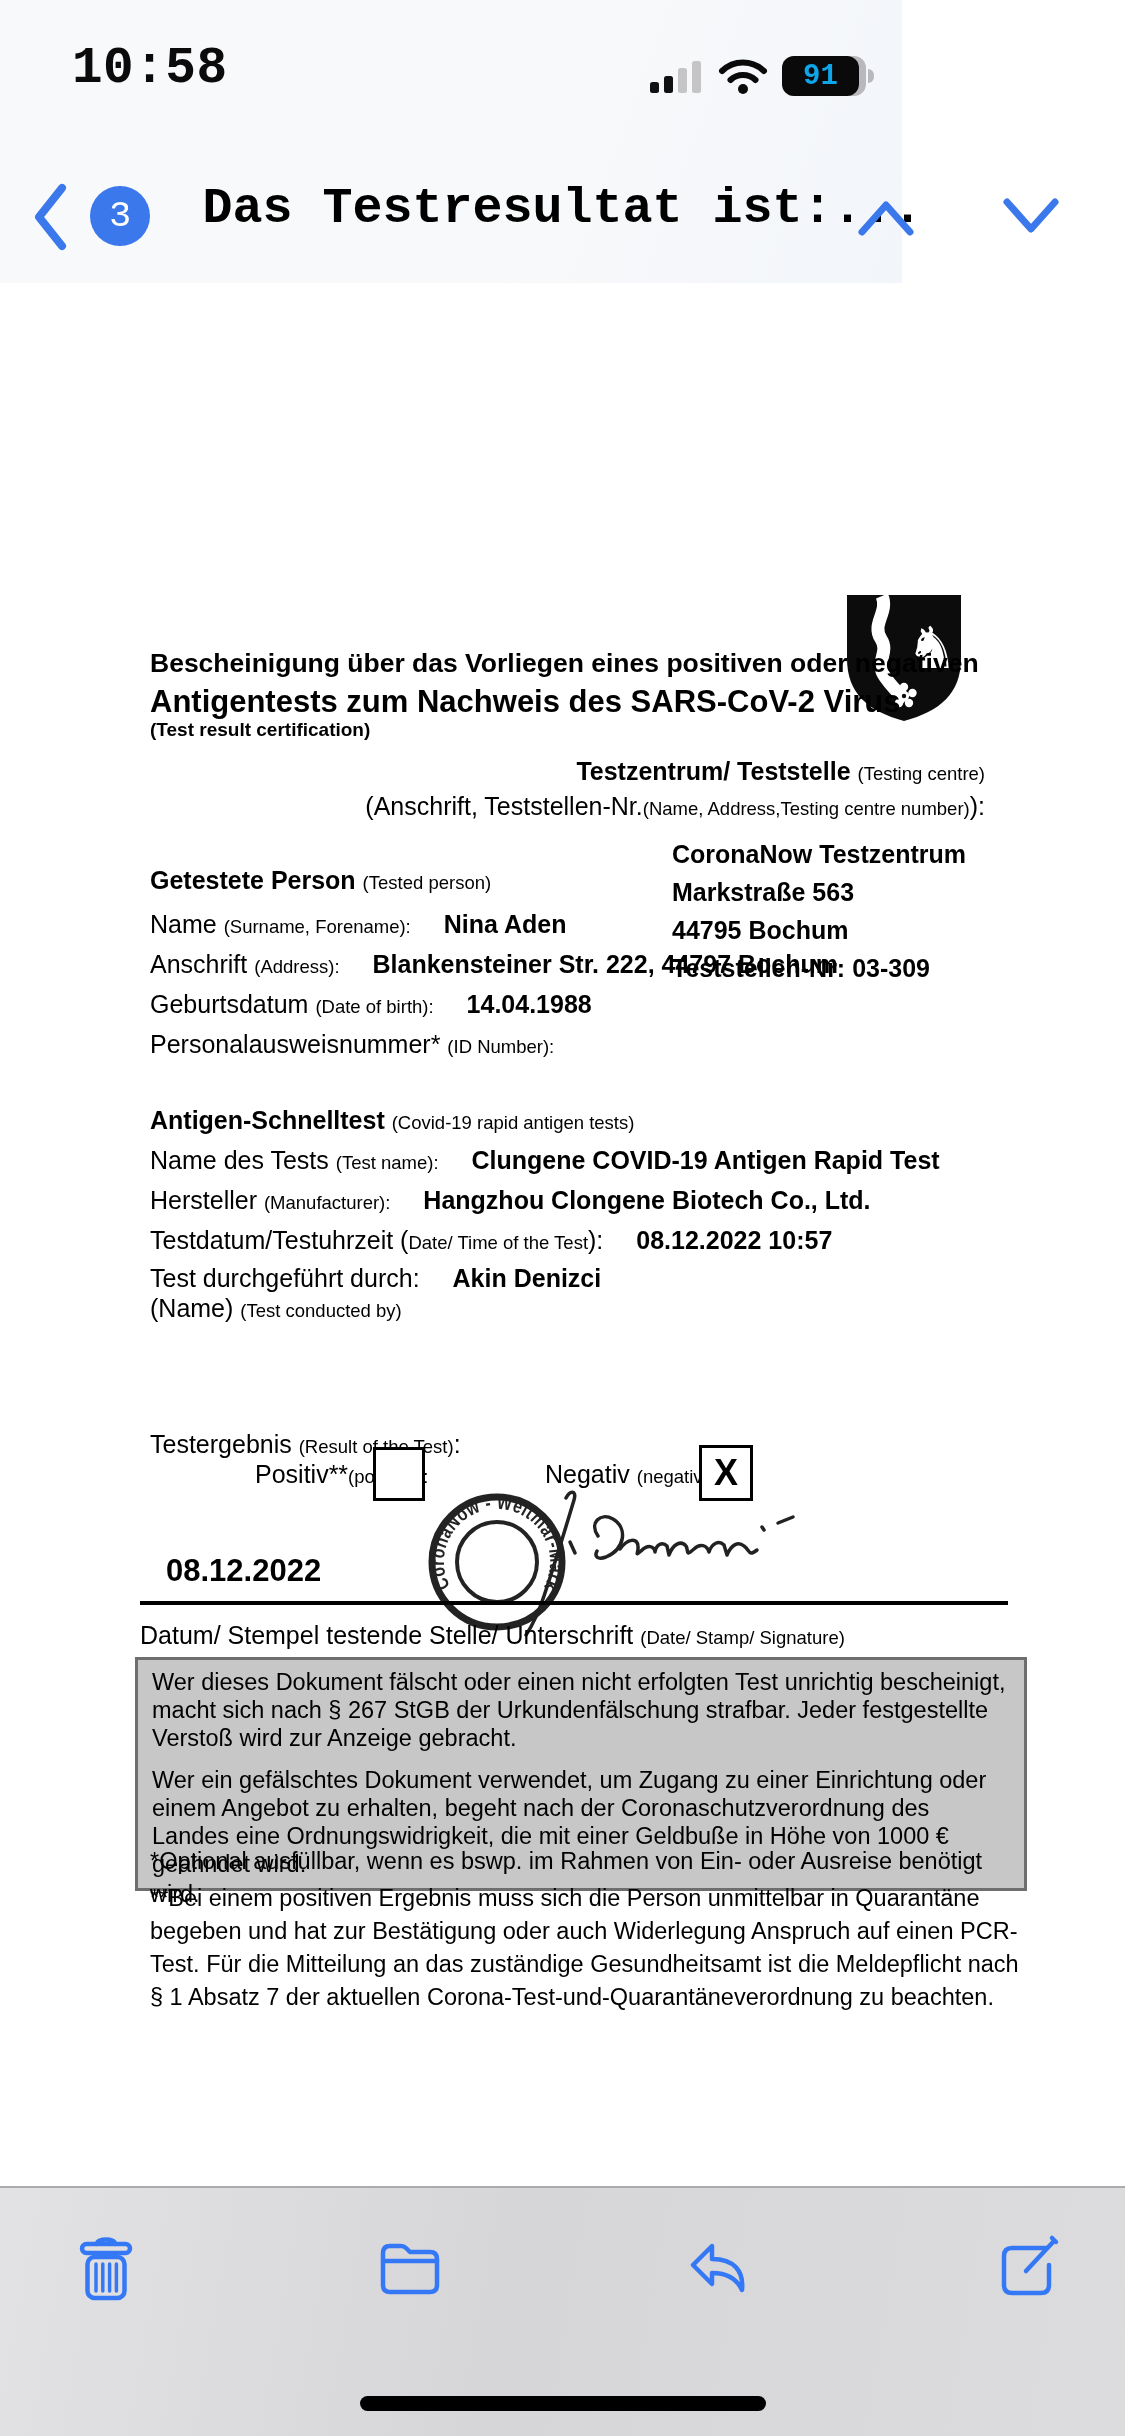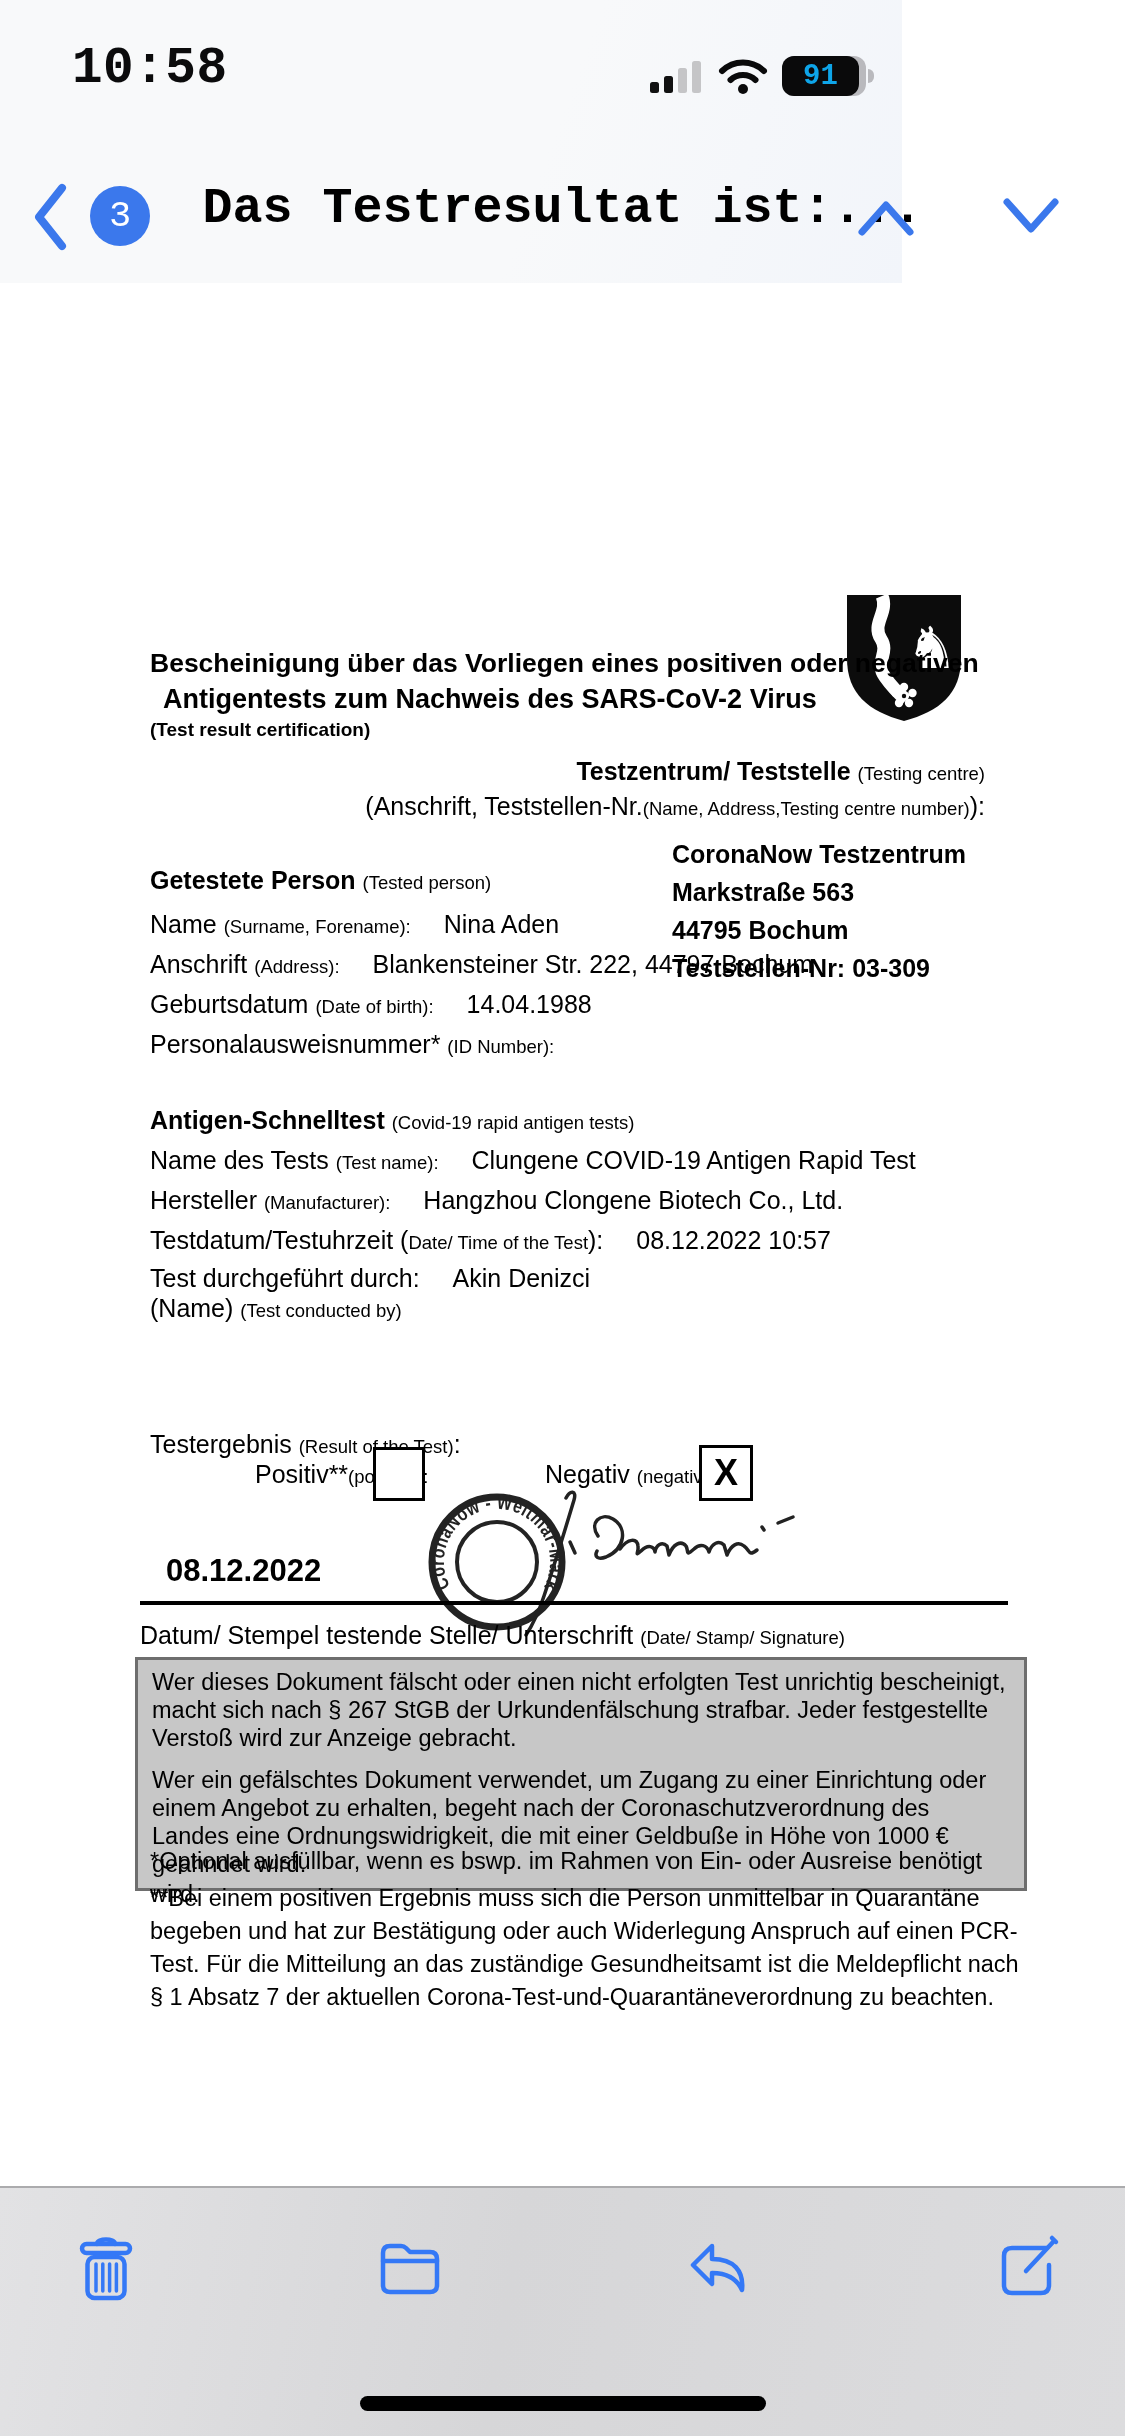--- a/index.html
+++ b/index.html
@@ -24,21 +24,21 @@
       color:#fff;font-size:37px;display:flex;align-items:center;justify-content:center;}
   .nav-title{position:absolute;left:0;top:30px;width:1125px;text-align:center;
       font-size:50px;font-weight:bold;color:#000;}
   .chev{position:absolute;top:44px;width:62px;height:46px;}
   .chev.up{left:855px;} .chev.down{left:1000px;}
 
   
   .doc{position:absolute;left:0;top:283px;width:1125px;height:1903px;background:#fff;color:#000;}
   .abs{position:absolute;white-space:nowrap;}
   .t{font-size:25px;} .b{font-weight:bold;} .sm{font-size:18.5px;} .smb{font-size:19px;font-weight:bold;}
-  .val{font-weight:normal;margin-left:26px;}
+  .val{font-weight:bold;margin-left:26px;}
   .ralign{text-align:right;right:140px;left:auto;}
   .cbox{position:absolute;border:3px solid #000;background:#fff;}
   .xmark{font-size:36px;font-weight:bold;display:flex;align-items:center;justify-content:center;height:100%;}
   .rule{position:absolute;left:140px;width:868px;height:4px;background:#000;}
   .graybox{position:absolute;left:135px;width:858px;background:#c7c7c7;border:3px solid #6e6e6e;
       padding:8px 14px 10px;font-size:23.5px;line-height:28px;white-space:normal;}
   .graybox p{margin:0 0 14px 0;} .graybox p:last-child{margin-bottom:0;}
   .fn{font-size:23.5px;line-height:33px;white-space:normal;}
   .pageend{position:absolute;left:0;top:2090px;width:1125px;height:96px;background:linear-gradient(#fdfdfd,#f6f6f7);}
 
@@ -108,21 +108,21 @@
         <circle cx="61" cy="95" r="4.2" fill="#fff"></circle>
         <circle cx="69.5" cy="101" r="4.2" fill="#fff"></circle>
         <circle cx="66" cy="111" r="4.2" fill="#fff"></circle>
         <circle cx="56" cy="111" r="4.2" fill="#fff"></circle>
         <circle cx="52.5" cy="101" r="4.2" fill="#fff"></circle>
         <circle cx="61" cy="104" r="2.2" fill="#0c0c0c"></circle>
       </g>
     </svg>
 
     <div class="abs t b" style="left:150px;top:365px;font-size:26.5px;">Bescheinigung über das Vorliegen eines positiven oder negativen</div>
-    <div class="abs t b" style="left:150px;top:401px;font-size:27px;margin-left:13px;">Antigentests zum Nachweis des SARS-CoV-2 Virus</div>
+    <div class="abs t b" style="left:150px;top:401px;font-size:31px;">Antigentests zum Nachweis des SARS-CoV-2 Virus</div>
     <div class="abs smb" style="left:150px;top:436px;">(Test result certification)</div>
 
     <div class="abs t ralign" style="top:509px;">
       <span>(Anschrift, Teststellen-Nr.</span><span class="sm">(Name, Address,Testing centre number)</span><span>):</span>
     </div>
     <div class="abs t ralign" style="top:474px;">
       <span class="b">Testzentrum/ Teststelle</span>
       <span class="sm">(Testing centre)</span>
     </div>
 

